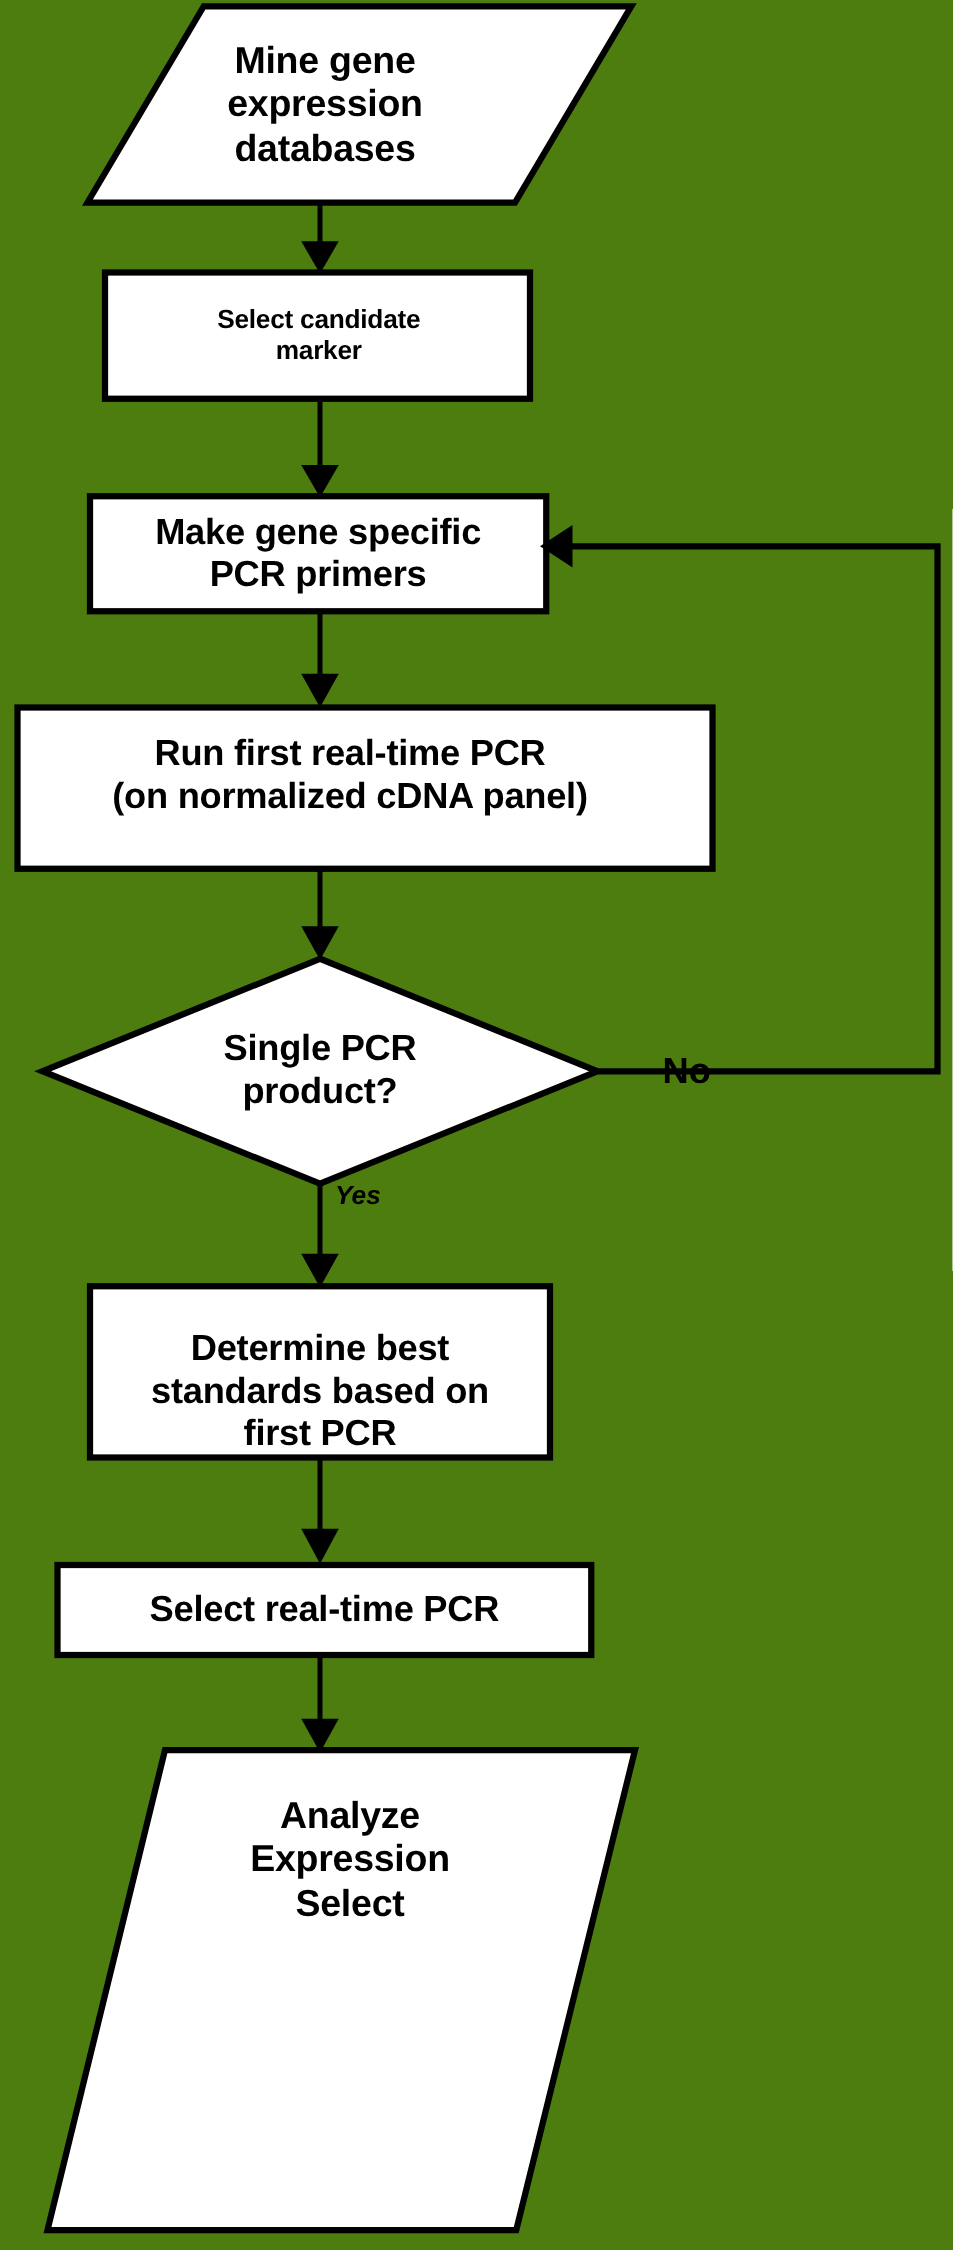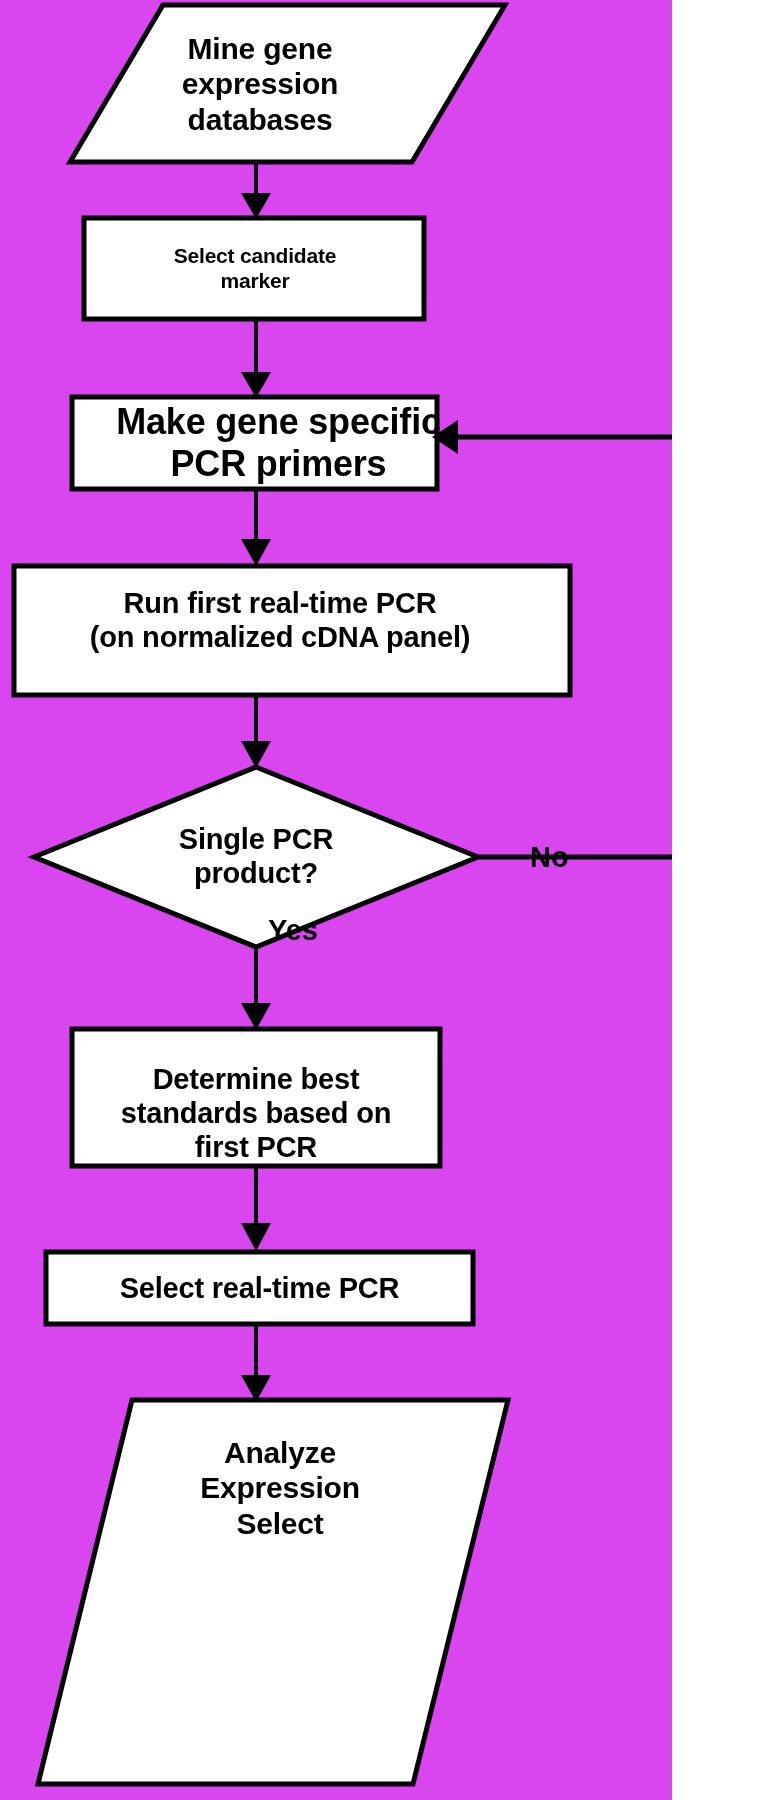--- a/index.html
+++ b/index.html
@@ -6,23 +6,23 @@
   html, body {
     margin: 0;
     padding: 0;
     background: #ffffff;
   }
   body {
     font-family: "Liberation Sans", sans-serif;
   }
   #stage {
     position: relative;
-    width: 672px;
+    width: 762px;
     height: 1800px;
-    background: #d946ef;
+    background: #4d7c0f;
     overflow: hidden;
   }
   #flow-svg {
     position: absolute;
     left: 0;
     top: 0;
     width: 762px;
     height: 1800px;
     display: block;
   }
@@ -119,36 +119,36 @@
     <polygon class="node-shape" points="132,1400 508,1400 413,1784 38,1784"></polygon>
   </svg>
 
   <div class="node-label" style="left:150px; top:14px; width:220px; height:140px; font-size:30px;">Mine gene
 expression
 databases</div>
 
   <div class="node-label" style="left:90px; top:222px; width:330px; height:93px; font-size:21px;">Select candidate
 marker</div>
 
-  <div class="node-label" style="left:76px; top:400px; width:357px; height:86px; font-size:36px;padding-left:24px;">Make gene specific
+  <div class="node-label" style="left:76px; top:400px; width:357px; height:86px; font-size:29px;">Make gene specific
 PCR primers</div>
 
   <div class="node-label" style="left:8px; top:570px; width:544px; height:100px; font-size:29px;">Run first real-time PCR
 (on normalized cDNA panel)</div>
 
   <div class="node-label" style="left:140px; top:800px; width:232px; height:112px; font-size:29px;">Single PCR
 product?</div>
 
   <div class="node-label" style="left:78px; top:1033px; width:356px; height:128px; font-size:29px;margin-top:16px;">Determine best
 standards based on
 first PCR</div>
 
   <div class="node-label" style="left:52px; top:1256px; width:415px; height:64px; font-size:29px;">Select real-time PCR</div>
 
   <div class="node-label" style="left:160px; top:1413px; width:240px; height:150px; font-size:30px;">Analyze
 Expression
 Select</div>
 
   <div class="edge-label" style="left:530px; top:841px; font-size:29px;">No</div>
 
-  <div class="edge-label" style="left:268px; top:914px; font-size:29px;">Yes</div>
+  <div class="edge-label" style="left:268px; top:945px; font-size:21px;font-style:italic;">Yes</div>
 
 </div>
 
 </body></html>

